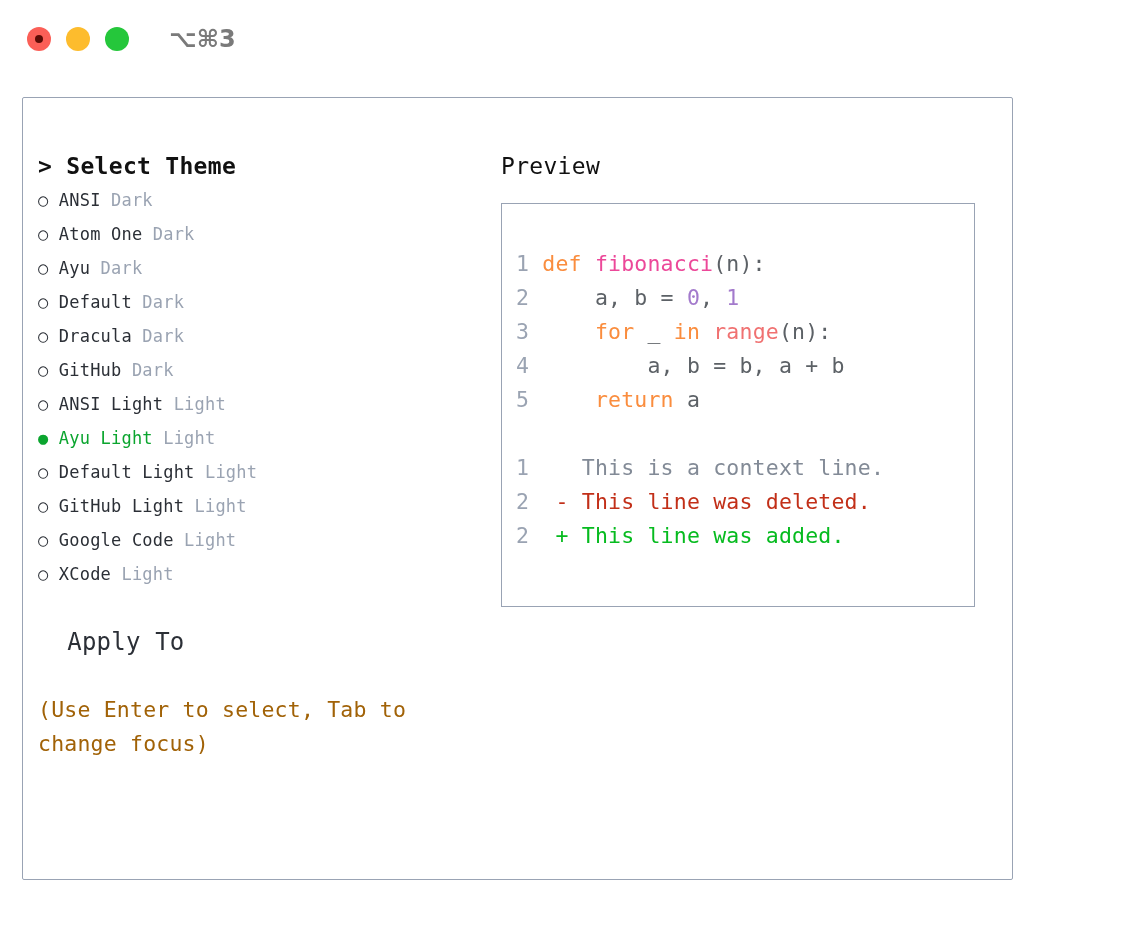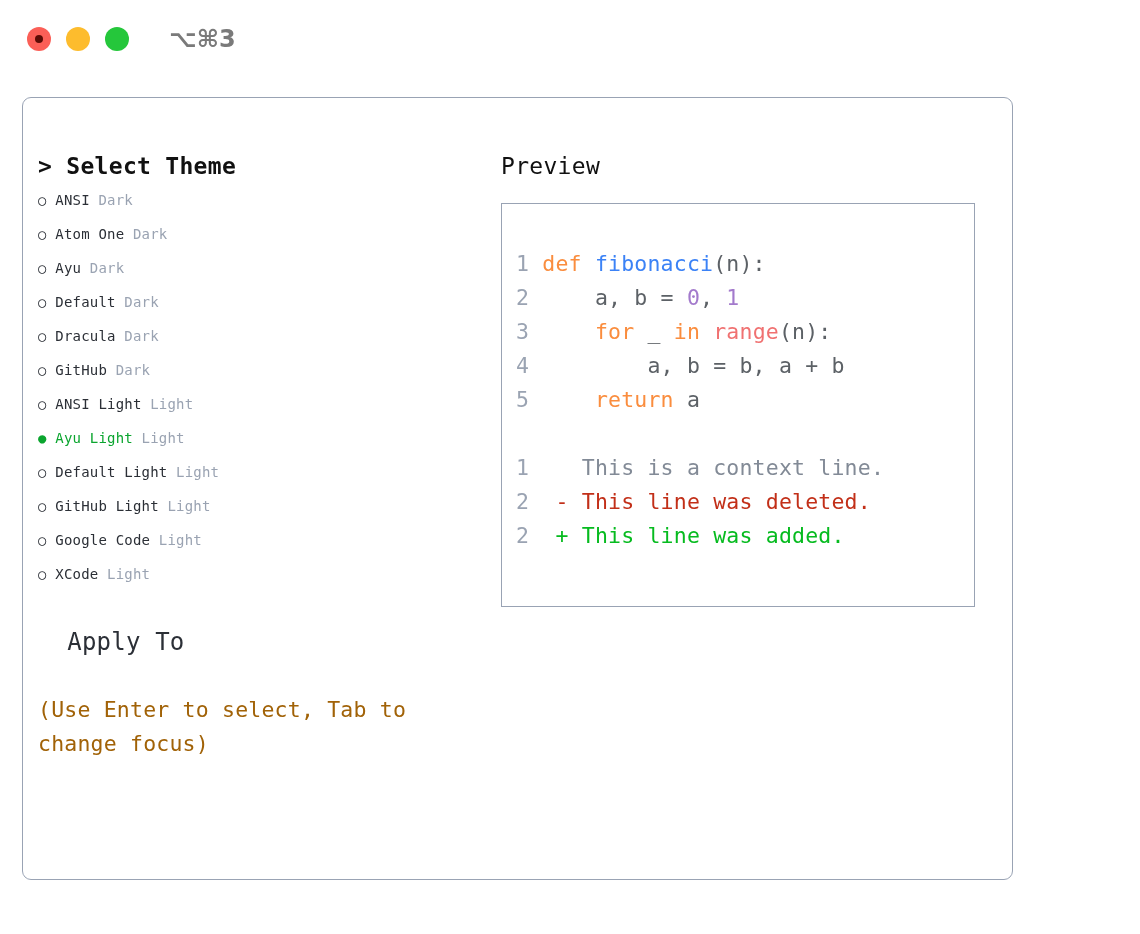--- a/index.html
+++ b/index.html
@@ -62,21 +62,21 @@
     letter-spacing: 0px;
     font-family: "DejaVu Sans", sans-serif;
   }
 
   
   #main-panel {
     position: absolute;
     left: 22px; top: 97px;
     width: 991px; height: 783px;
     border: 1.5px solid #99a3b4;
-    border-radius: 9px;
+    border-radius: 2px;
     box-sizing: border-box;
     background: #ffffff;
   }
 
   
   #panel-columns {
     position: absolute;
     left: 0; top: 0;
     width: 100%; height: 100%;
   }
@@ -94,21 +94,21 @@
   
   #theme-header {
     font-size: 23px;
     font-weight: bold;
     color: #111111;
     line-height: 34px;
     white-space: pre;
     letter-spacing: 0.3px;
   }
   .opt-row {
-    font-size: 14px;
+    font-size: 17px;
     line-height: 34px;
     white-space: pre;
     color: #2b2f36;
     letter-spacing: 0.2px;
     display: block;
   }
   .opt-row .marker { }
   .opt-row .opt-label { }
   .opt-row .opt-tag { color: #9aa3b2; }
   .opt-row.selected .marker,
@@ -159,21 +159,21 @@
     right: 6px;
   }
   .code-line {
     font-size: 21.5px;
     line-height: 34px;
     white-space: pre;
     letter-spacing: 0.2px;
   }
   .gutter { color: #9aa3b2; }
   .tok-kw   { color: #fa8d3e; }
-  .tok-fn   { color: #3b82f6; }
+  .tok-fn   { color: #ec4899; }
   .tok-num  { color: #a37acc; }
   .tok-call { color: #f07171; }
   .tok-plain{ color: #5c6166; }
   .diff-gap { height: 34px; }
   .diff-ctx { color: #828a96; }
   .diff-del { color: #c22f18; }
   .diff-add { color: #06bb1f; }
 </style>
 </head>
 <body>

